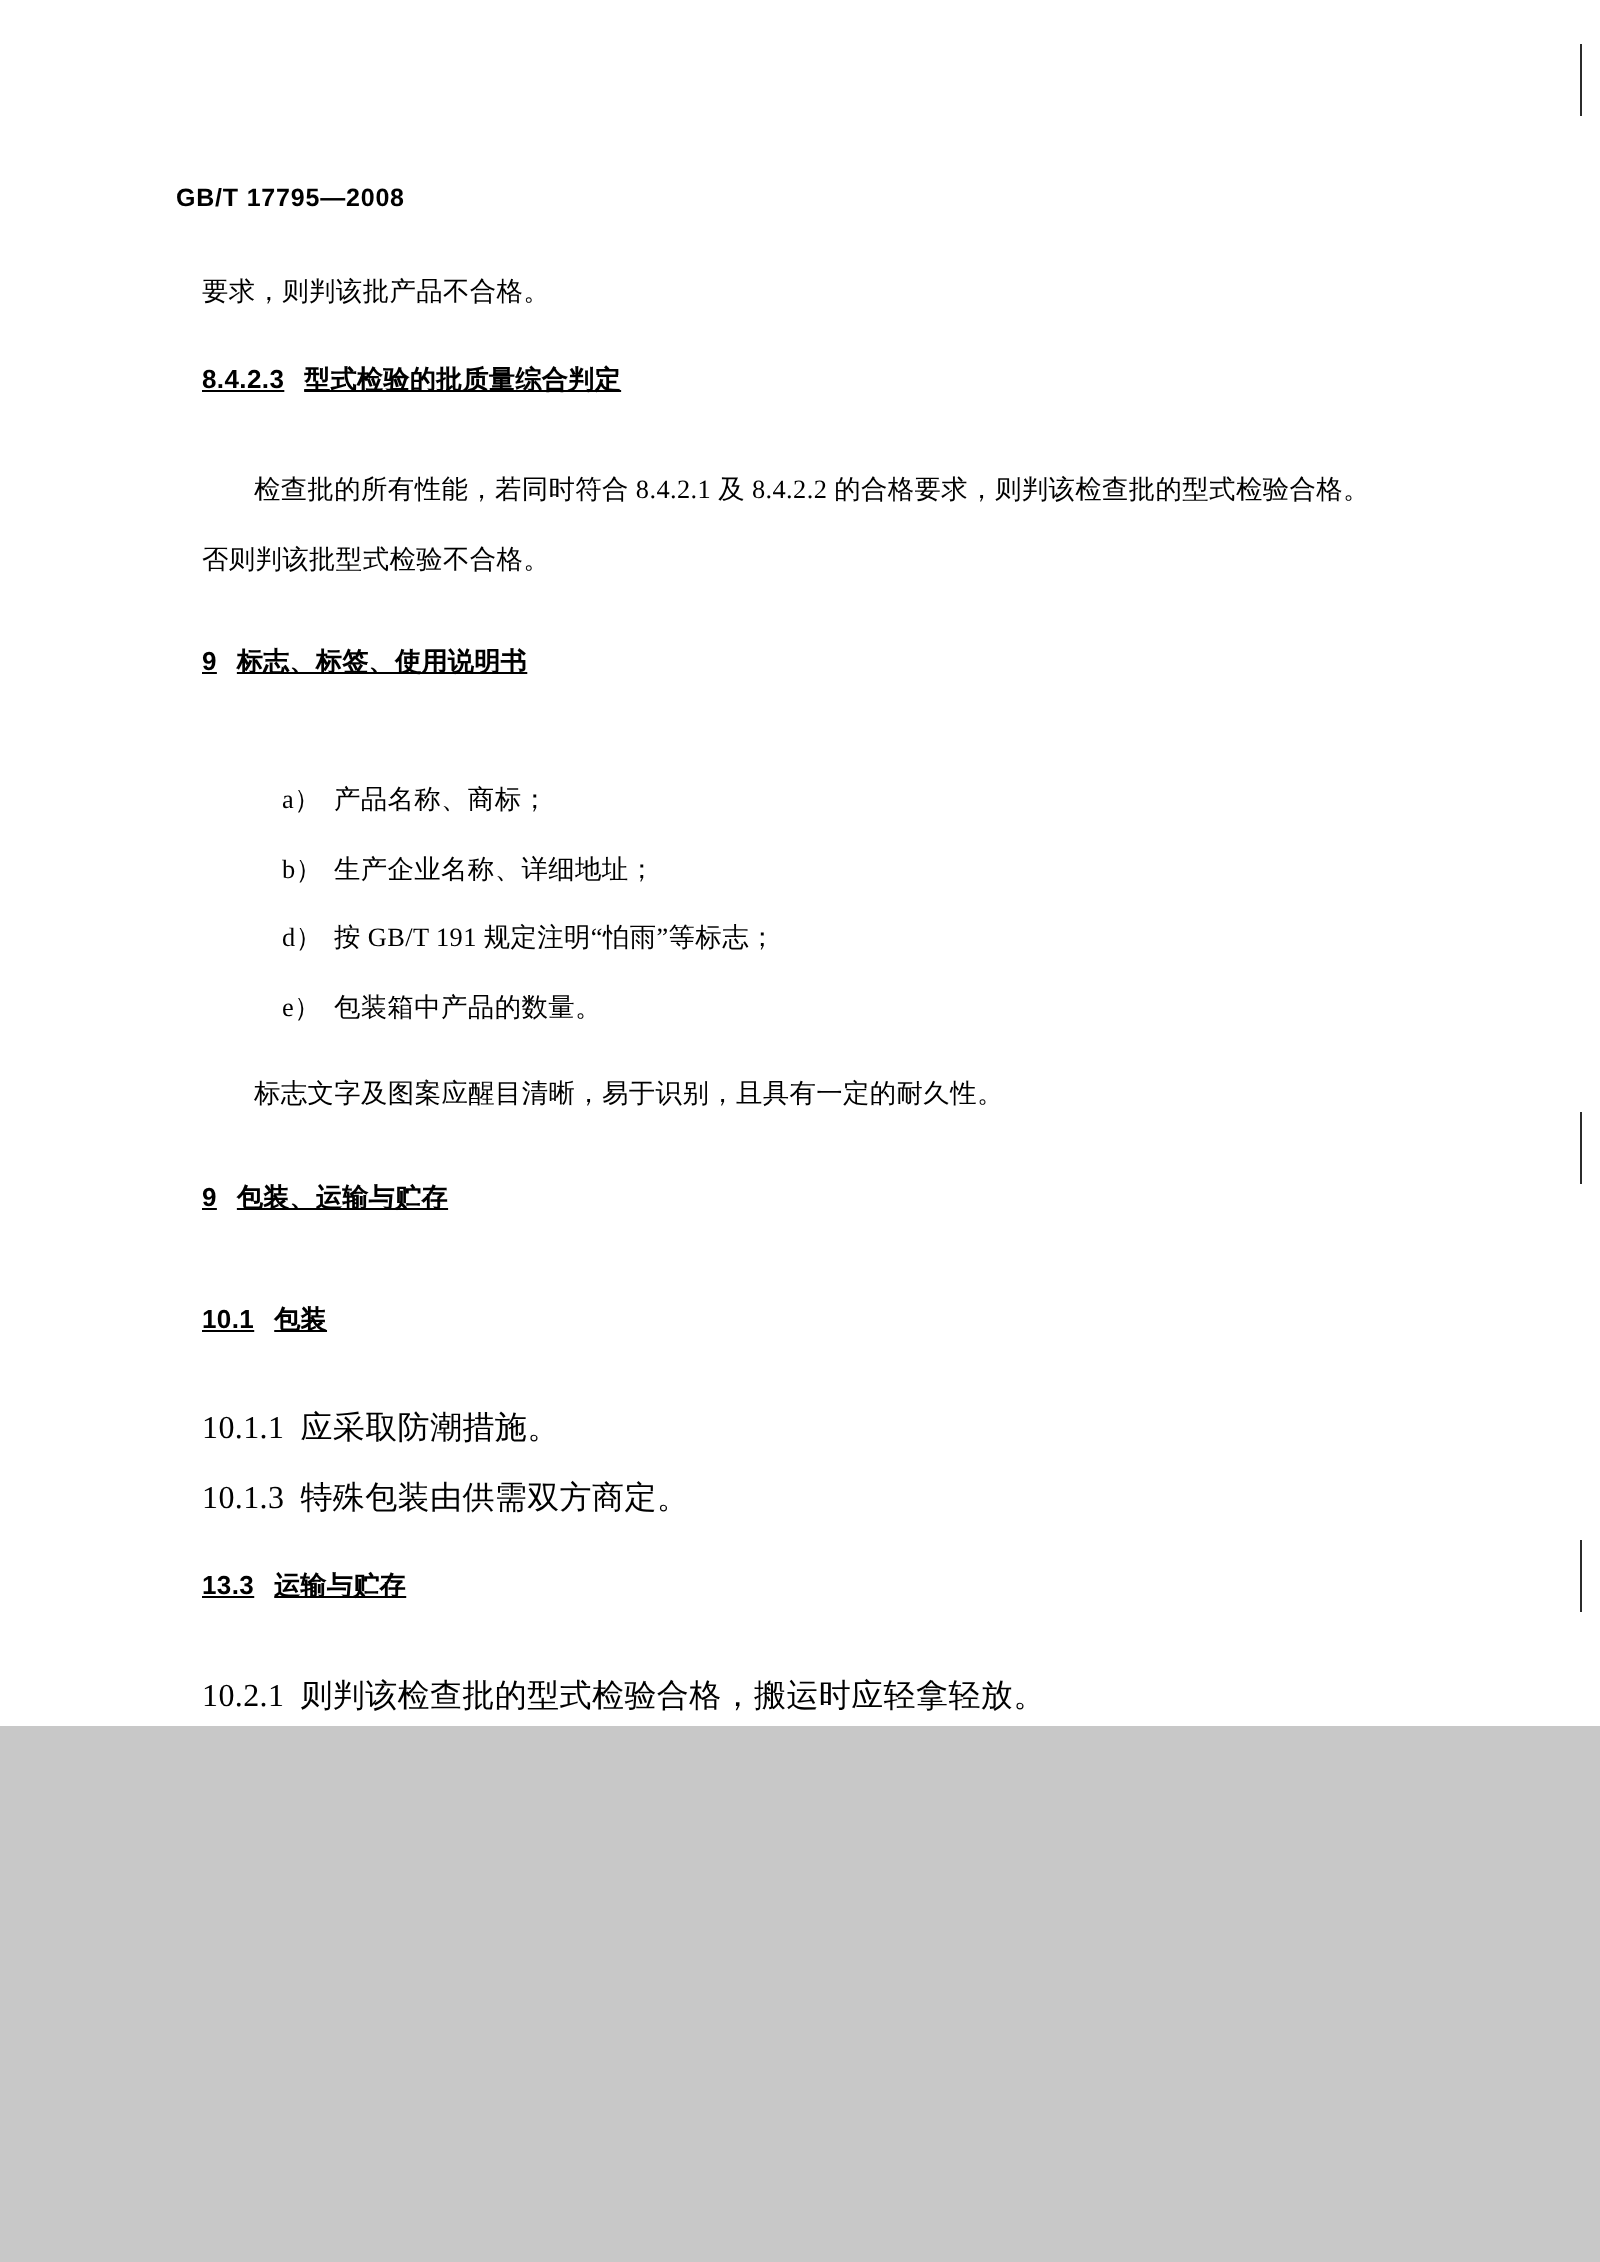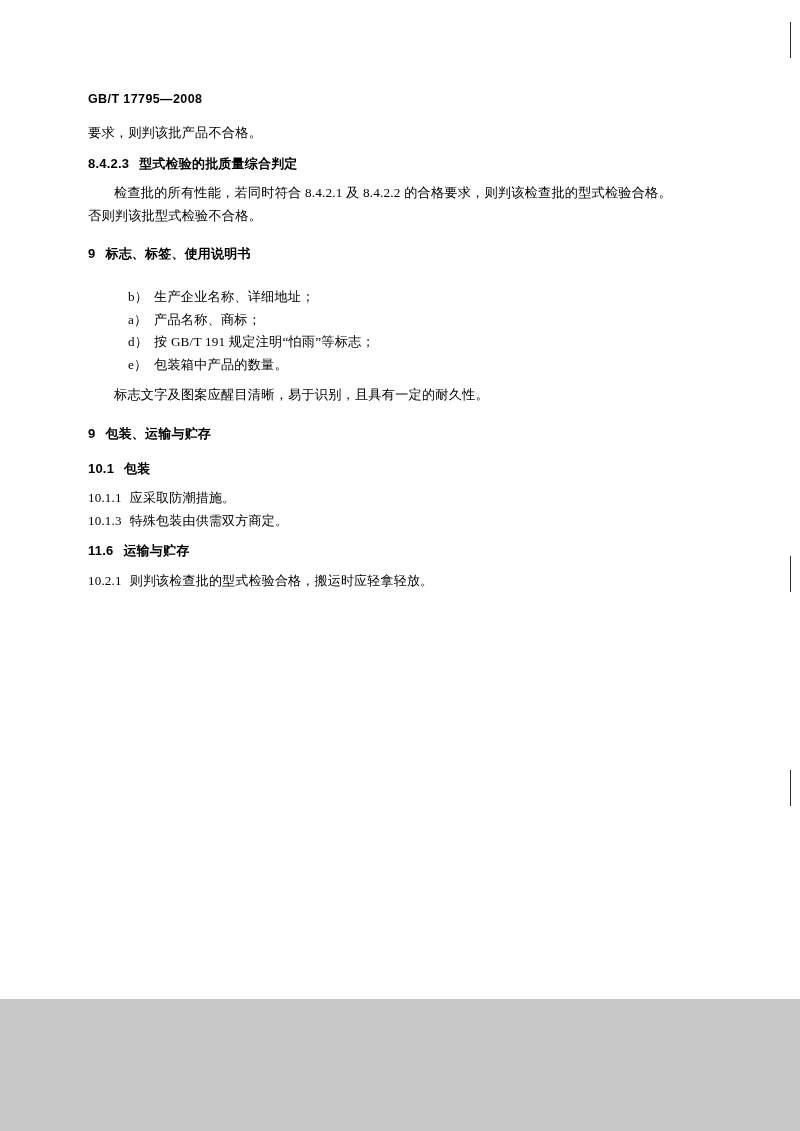--- a/index.html
+++ b/index.html
@@ -6,21 +6,21 @@
     margin: 0;
     padding: 0;
     background: #c8c8c8;
   }
   body {
     font-family: "Liberation Serif", "DejaVu Serif", serif;
   }
   .page {
     position: relative;
     width: 800px;
-    height: 999px;
+    height: 863px;
     background: #ffffff;
     margin: 0 auto;
     overflow: hidden;
     box-sizing: border-box;
   }
   
   .tick {
     position: absolute;
     background: #2b2b2b;
     width: 1px;
@@ -50,48 +50,49 @@
 
   .body {
     position: absolute;
     top: 122px;
     left: 0;
     width: 628px;
     color: #000;
   }
 
   p {
-    margin: 0;
+    margin: 13px;
     padding: 0;
     font-size: 13.2px;
     line-height: 21.6px;
     letter-spacing: 0.2px;
   }
 
   .para {
     margin-bottom: 1px;
   }
   .indent1 { text-indent: 26px; }
   .indent-list { padding-left: 40px; }
   .indent-list .lbl {
     display: inline-block;
     width: 26px;
     font-family: "Liberation Serif", serif;
   }
   .clause {
     font-weight: bold;
     font-family: "Liberation Sans", "DejaVu Sans", sans-serif;
     font-size: 13px;
+    text-decoration: underline;
   }
   .clause .num { margin-right: 10px; }
   .gap-sm { height: 8px; }
   .gap-md { height: 13px; }
   .gap-lg { height: 16px; }
   .sub {
-    font-size: 13px;
+    font-size: 16px;
     line-height: 21.6px;
   }
   .sub .num { margin-right: 8px; }
 
   .pagenum {
     position: absolute;
     left: 0;
     top: 1042px;
     font-family: "Liberation Sans", "DejaVu Sans", sans-serif;
     font-size: 11px;
@@ -126,22 +127,22 @@
 
       <div class="gap-lg"></div>
 
       <p class="clause"><span class="num">9</span><span>标志、标签、使用说明书</span></p>
 
       <div class="gap-md"></div>
 
 
       <div class="gap-sm"></div>
 
+      <p class="para indent-list"><span class="lbl">a）</span><span>产品名称、商标；</span></p>
       <p class="para indent-list"><span class="lbl">b）</span><span>生产企业名称、详细地址；</span></p>
-      <p class="para indent-list"><span class="lbl">a）</span><span>产品名称、商标；</span></p>
       <p class="para indent-list"><span class="lbl">d）</span><span>按 GB/T 191 规定注明“怕雨”等标志；</span></p>
       <p class="para indent-list"><span class="lbl">e）</span><span>包装箱中产品的数量。</span></p>
 
       <div class="gap-sm"></div>
 
       <p class="para indent1">标志文字及图案应醒目清晰，易于识别，且具有一定的耐久性。</p>
 
       <div class="gap-lg"></div>
 
       <p class="clause"><span class="num">9</span><span>包装、运输与贮存</span></p>
@@ -150,21 +151,21 @@
 
       <p class="clause"><span class="num">10.1</span><span>包装</span></p>
 
       <div class="gap-sm"></div>
 
       <p class="para sub"><span class="num">10.1.1</span><span>应采取防潮措施。</span></p>
       <p class="para sub"><span class="num">10.1.3</span><span>特殊包装由供需双方商定。</span></p>
 
       <div class="gap-sm"></div>
 
-      <p class="clause"><span class="num">11.6</span><span>运输与贮存</span></p>
+      <p class="clause"><span class="num">13.3</span><span>运输与贮存</span></p>
 
       <div class="gap-sm"></div>
 
       <p class="para sub"><span class="num">10.2.1</span><span>则判该检查批的型式检验合格，搬运时应轻拿轻放。</span></p>
 
     </div>
 
     <div class="pagenum">6</div>
 
   </div>

